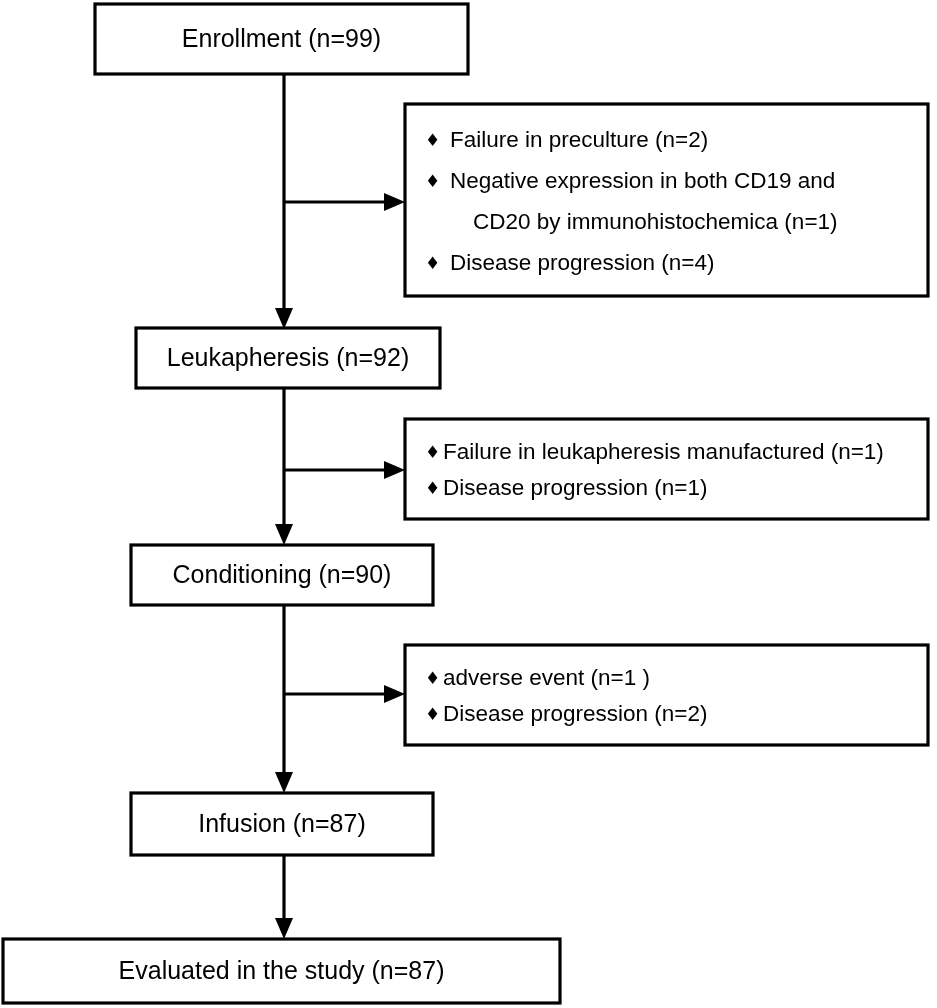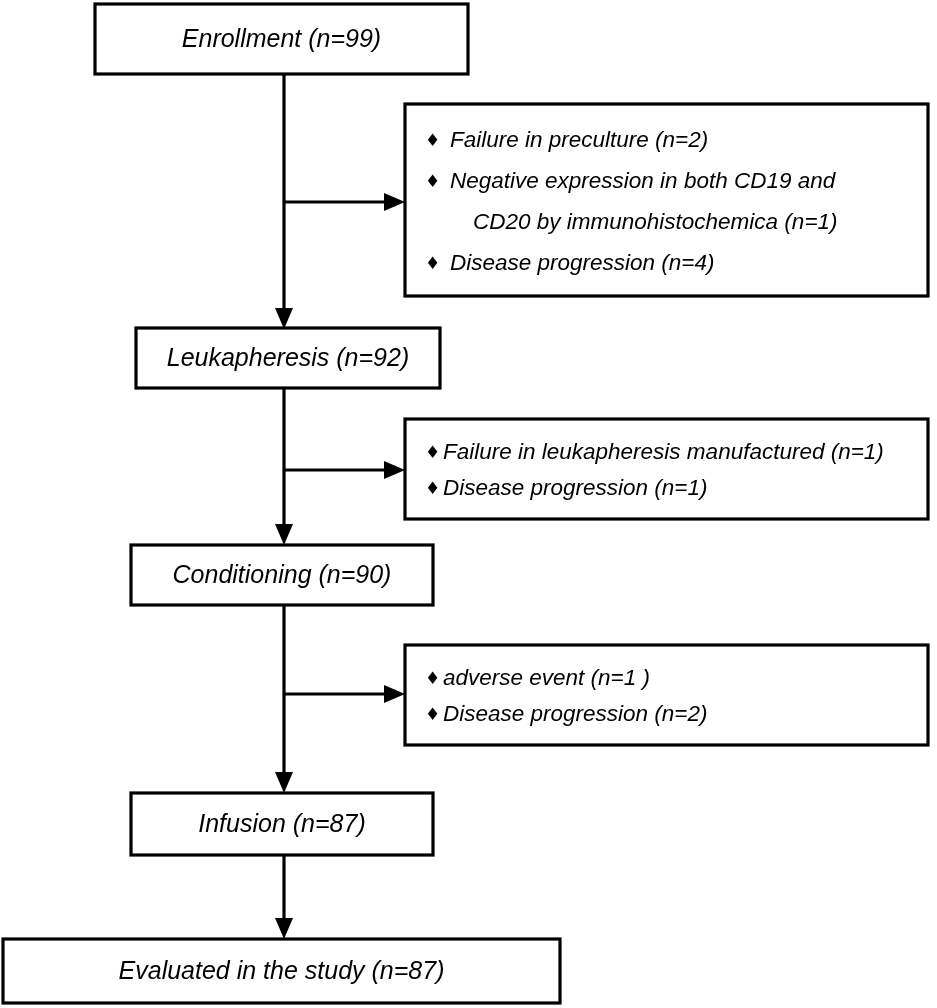--- a/index.html
+++ b/index.html
@@ -11,21 +11,20 @@
     width: 937px;
     height: 1008px;
     font-family: "Liberation Sans", sans-serif;
     color: #000000;
     overflow: hidden;
   }
   #flowchart-root {
     position: relative;
     width: 937px;
     height: 1008px;
-    font-style: italic;
   }
   svg.chart-canvas {
     position: absolute;
     top: 0;
     left: 0;
     width: 937px;
     height: 1008px;
     display: block;
   }
   .node-box {

